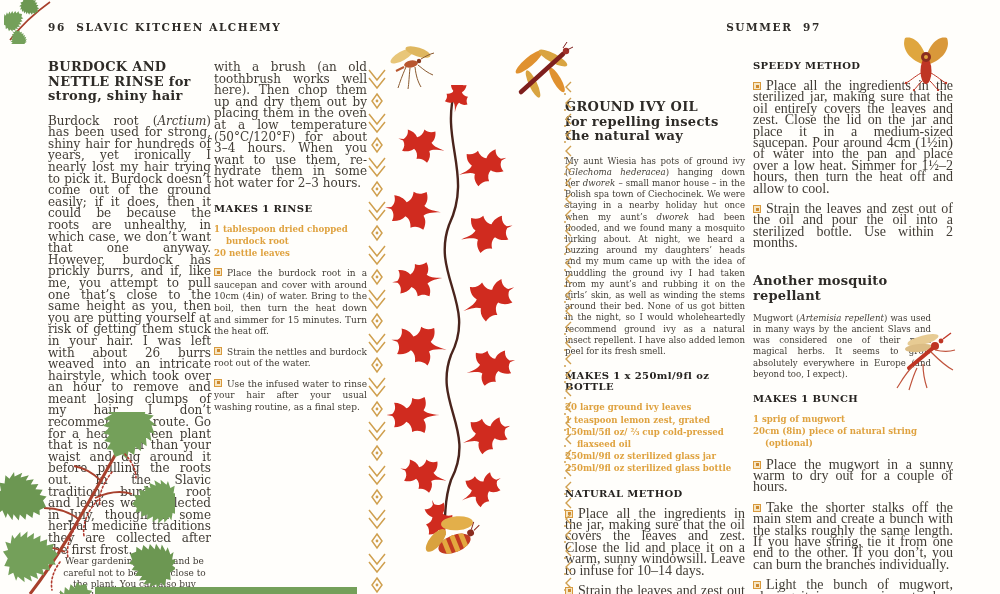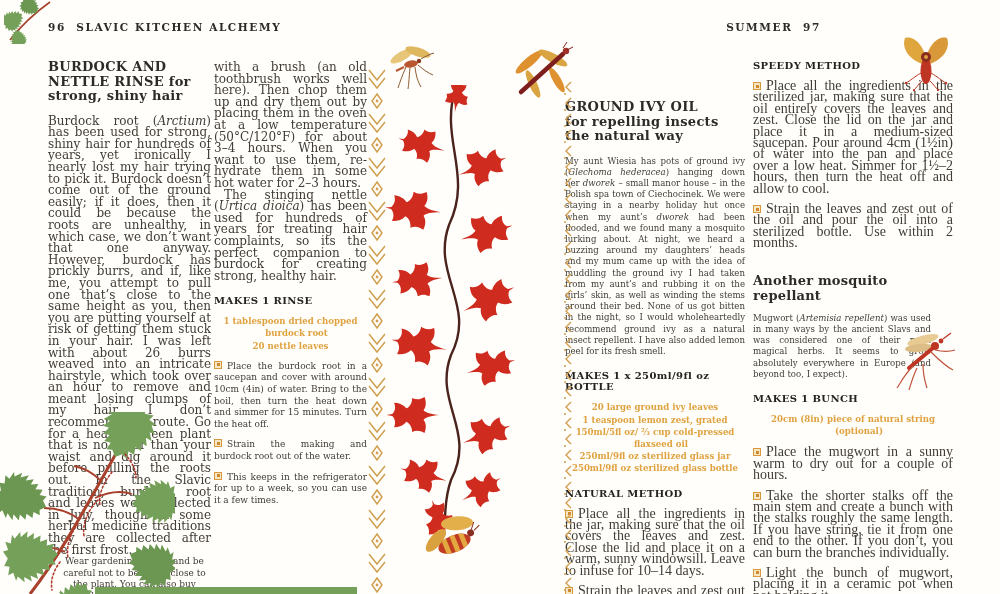--- a/index.html
+++ b/index.html
@@ -22,21 +22,21 @@
   .recipe-title .caps{text-transform:uppercase;}
   .bodytext{font-size:12px;line-height:11.6px;text-align:justify;margin:0 0 0 0;}
   .small .bodytext, .bodytext.small{font-size:8.6px;line-height:11.2px;}
   p.indent{text-indent:10px;margin-top:0;}
   .tail1{font-size:9px;line-height:11.6px;text-align:center;padding-left:10px;margin:0;}
   .tail2{font-size:9px;line-height:11.6px;text-align:center;padding-left:58px;margin:0;}
   .makes{font-size:10px;font-weight:bold;letter-spacing:.4px;color:#262320;
     margin:13px 0 9px 0;}
   .ing{font-size:8.6px;font-weight:bold;color:#dfa23f;line-height:12.2px;
     padding-left:12px;text-indent:-12px;margin:0;}
-  .ings{margin:0 0 4px 0;text-align:center;}
+  .ings{margin:0 0 4px 0;}
   .step{font-size:9px;line-height:11.6px;text-align:justify;margin:9px 0 0 0;}
   .small-step{font-size:14px;line-height:11.4px;font-family:Liberation Serif, serif;}
   .step-icon{display:inline-block;width:6px;height:6px;border:1.5px solid #d8993c;
     background:#f6e6c4;margin-right:5px;position:relative;top:0px;}
   .step-icon::after{content:"";position:absolute;left:1.5px;top:1.5px;width:3px;height:3px;
     background:#cf8a2f;}
   .sidebar-title{font-size:13px;font-weight:bold;color:#2e2b27;margin:24px 0 10px 0;
     letter-spacing:.2px;}
   svg{display:block;}
   .decor{position:absolute;}
@@ -49,29 +49,28 @@
 
 <div class="col" id="col-l1">
   <h2 class="recipe-title"><span class="caps">BURDOCK AND NETTLE RINSE</span> <span>for strong, shiny hair</span></h2>
   <p class="bodytext">Burdock root (<i>Arctium</i>) has been used for strong, shiny hair for hundreds of years, yet ironically I nearly lost my hair trying to pick it. Burdock doesn’t come out of the ground easily; if it does, then it could be because the roots are unhealthy, in which case, we don’t want that one anyway. However, burdock has prickly burrs, and if, like me, you attempt to pull one that’s close to the same height as you, then you are putting yourself at risk of getting them stuck in your hair. I was left with about 26 burrs weaved into an intricate hairstyle, which took over an hour to remove and meant losing clumps of my hair. I don’t recommend this route. Go for a healthy green plant that is no taller than your waist and dig around it before pulling the roots out. In the Slavic tradition, burdock root and leaves were collected in July, though in some herbal medicine traditions they are collected after the first frost.</p>
   <p class="tail1">Wear gardening gloves and be careful not to bend too close to the plant. You can also buy burdock root very easily online if you would like to avoid the whole process.</p>
   <p class="tail2">If you have managed to collect the burdock yourself, then clean the roots under warm water</p>
 </div>
 
 <div class="col" id="col-l2">
   <p class="bodytext">with a brush (an old toothbrush works well here). Then chop them up and dry them out by placing them in the oven at a low temperature (50°C/120°F) for about 3–4 hours. When you want to use them, re-hydrate them in some hot water for 2–3 hours.</p>
-  <p class="bodytext indent">The stinging nettle (<i>Urtica dioica</i>) has been used for hundreds of years for treating hair complaints, so its the perfect companion to burdock for creating strong, healthy hair.</p>
   <div class="makes">MAKES 1 RINSE</div>
   <div class="ings">
     <p class="ing">1 tablespoon dried chopped burdock root</p>
     <p class="ing">20 nettle leaves</p>
   </div>
   <p class="step"><span class="step-icon"></span><span>Place the burdock root in a saucepan and cover with around 10cm (4in) of water. Bring to the boil, then turn the heat down and simmer for 15 minutes. Turn the heat off.</span></p>
-  <p class="step"><span class="step-icon"></span><span>Strain the making and burdock root out of the water.</span></p>
-  <p class="step"><span class="step-icon"></span><span>This keeps in the refrigerator for up to a week, so you can use it a few times.</span></p>
+  <p class="step"><span class="step-icon"></span><span>Strain the nettles and burdock root out of the water.</span></p>
+  <p class="step"><span class="step-icon"></span><span>Use the infused water to rinse your hair after your usual washing routine, as a final step.</span></p>
 </div>
 
 <div class="col" id="col-r1">
   <h2 class="recipe-title"><span class="caps" style="display:block">GROUND IVY OIL</span><span>for repelling insects the natural way</span></h2>
   <p class="bodytext small">My aunt Wiesia has pots of ground ivy (<i>Glechoma hederacea</i>) hanging down her <i>dworek</i> – small manor house – in the Polish spa town of Ciechocinek. We were staying in a nearby holiday hut once when my aunt’s <i>dworek</i> had been flooded, and we found many a mosquito lurking about. At night, we heard a buzzing around my daughters’ heads and my mum came up with the idea of muddling the ground ivy I had taken from my aunt’s and rubbing it on the girls’ skin, as well as winding the stems around their bed. None of us got bitten in the night, so I would wholeheartedly recommend ground ivy as a natural insect repellent. I have also added lemon peel for its fresh smell.</p>
   <div class="makes">MAKES 1 x 250ml/9fl oz BOTTLE</div>
   <div class="ings">
     <p class="ing">20 large ground ivy leaves</p>
     <p class="ing">1 teaspoon lemon zest, grated</p>
     <p class="ing">150ml/5fl oz/ ⅔ cup cold-pressed flaxseed oil</p>
@@ -84,20 +83,21 @@
 </div>
 
 <div class="col" id="col-r2">
   <div class="makes" style="margin-top:0;">SPEEDY METHOD</div>
   <p class="step small-step"><span class="step-icon"></span><span>Place all the ingredients in the sterilized jar, making sure that the oil entirely covers the leaves and zest. Close the lid on the jar and place it in a medium-sized saucepan. Pour around 4cm (1½in) of water into the pan and place over a low heat. Simmer for 1½–2 hours, then turn the heat off and allow to cool.</span></p>
   <p class="step small-step"><span class="step-icon"></span><span>Strain the leaves and zest out of the oil and pour the oil into a sterilized bottle. Use within 2 months.</span></p>
   <h3 class="sidebar-title">Another mosquito repellant</h3>
   <p class="bodytext small" style="width:178px;">Mugwort (<i>Artemisia repellent</i>) was used in many ways by the ancient Slavs and was considered one of their most magical herbs. It seems to grow absolutely everywhere in Europe (and beyond too, I expect).</p>
   <div class="makes">MAKES 1 BUNCH</div>
   <div class="ings">
+    <p class="ing">1 sprig of mugwort</p>
     <p class="ing">20cm (8in) piece of natural string (optional)</p>
   </div>
   <p class="step small-step"><span class="step-icon"></span><span>Place the mugwort in a sunny warm to dry out for a couple of hours.</span></p>
   <p class="step small-step"><span class="step-icon"></span><span>Take the shorter stalks off the main stem and create a bunch with the stalks roughly the same length. If you have string, tie it from one end to the other. If you don’t, you can burn the branches individually.</span></p>
   <p class="step small-step"><span class="step-icon"></span><span>Light the bunch of mugwort, placing it in a ceramic pot when not holding it.</span></p>
 </div>
 
 <svg class="decor" style="left:4px;top:0px;" width="50" height="44" viewBox="0 0 50 44">
   <defs>
     <path id="nleaf" d="M0,0 L5,-5 L10,-3 L9,-10 L15,-9 L13,-16 L19,-15 L16,-22 L22,-21 L18,-28 L24,-27 L19,-34 L24,-34 L18,-40 L22,-42 L14,-44 L16,-49 L8,-47 L7,-52 L0,-48 L-7,-52 L-8,-47 L-16,-49 L-14,-44 L-22,-42 L-18,-40 L-24,-34 L-19,-34 L-24,-27 L-18,-28 L-22,-21 L-16,-22 L-19,-15 L-13,-16 L-15,-9 L-9,-10 L-10,-3 L-5,-5 Z"></path>

